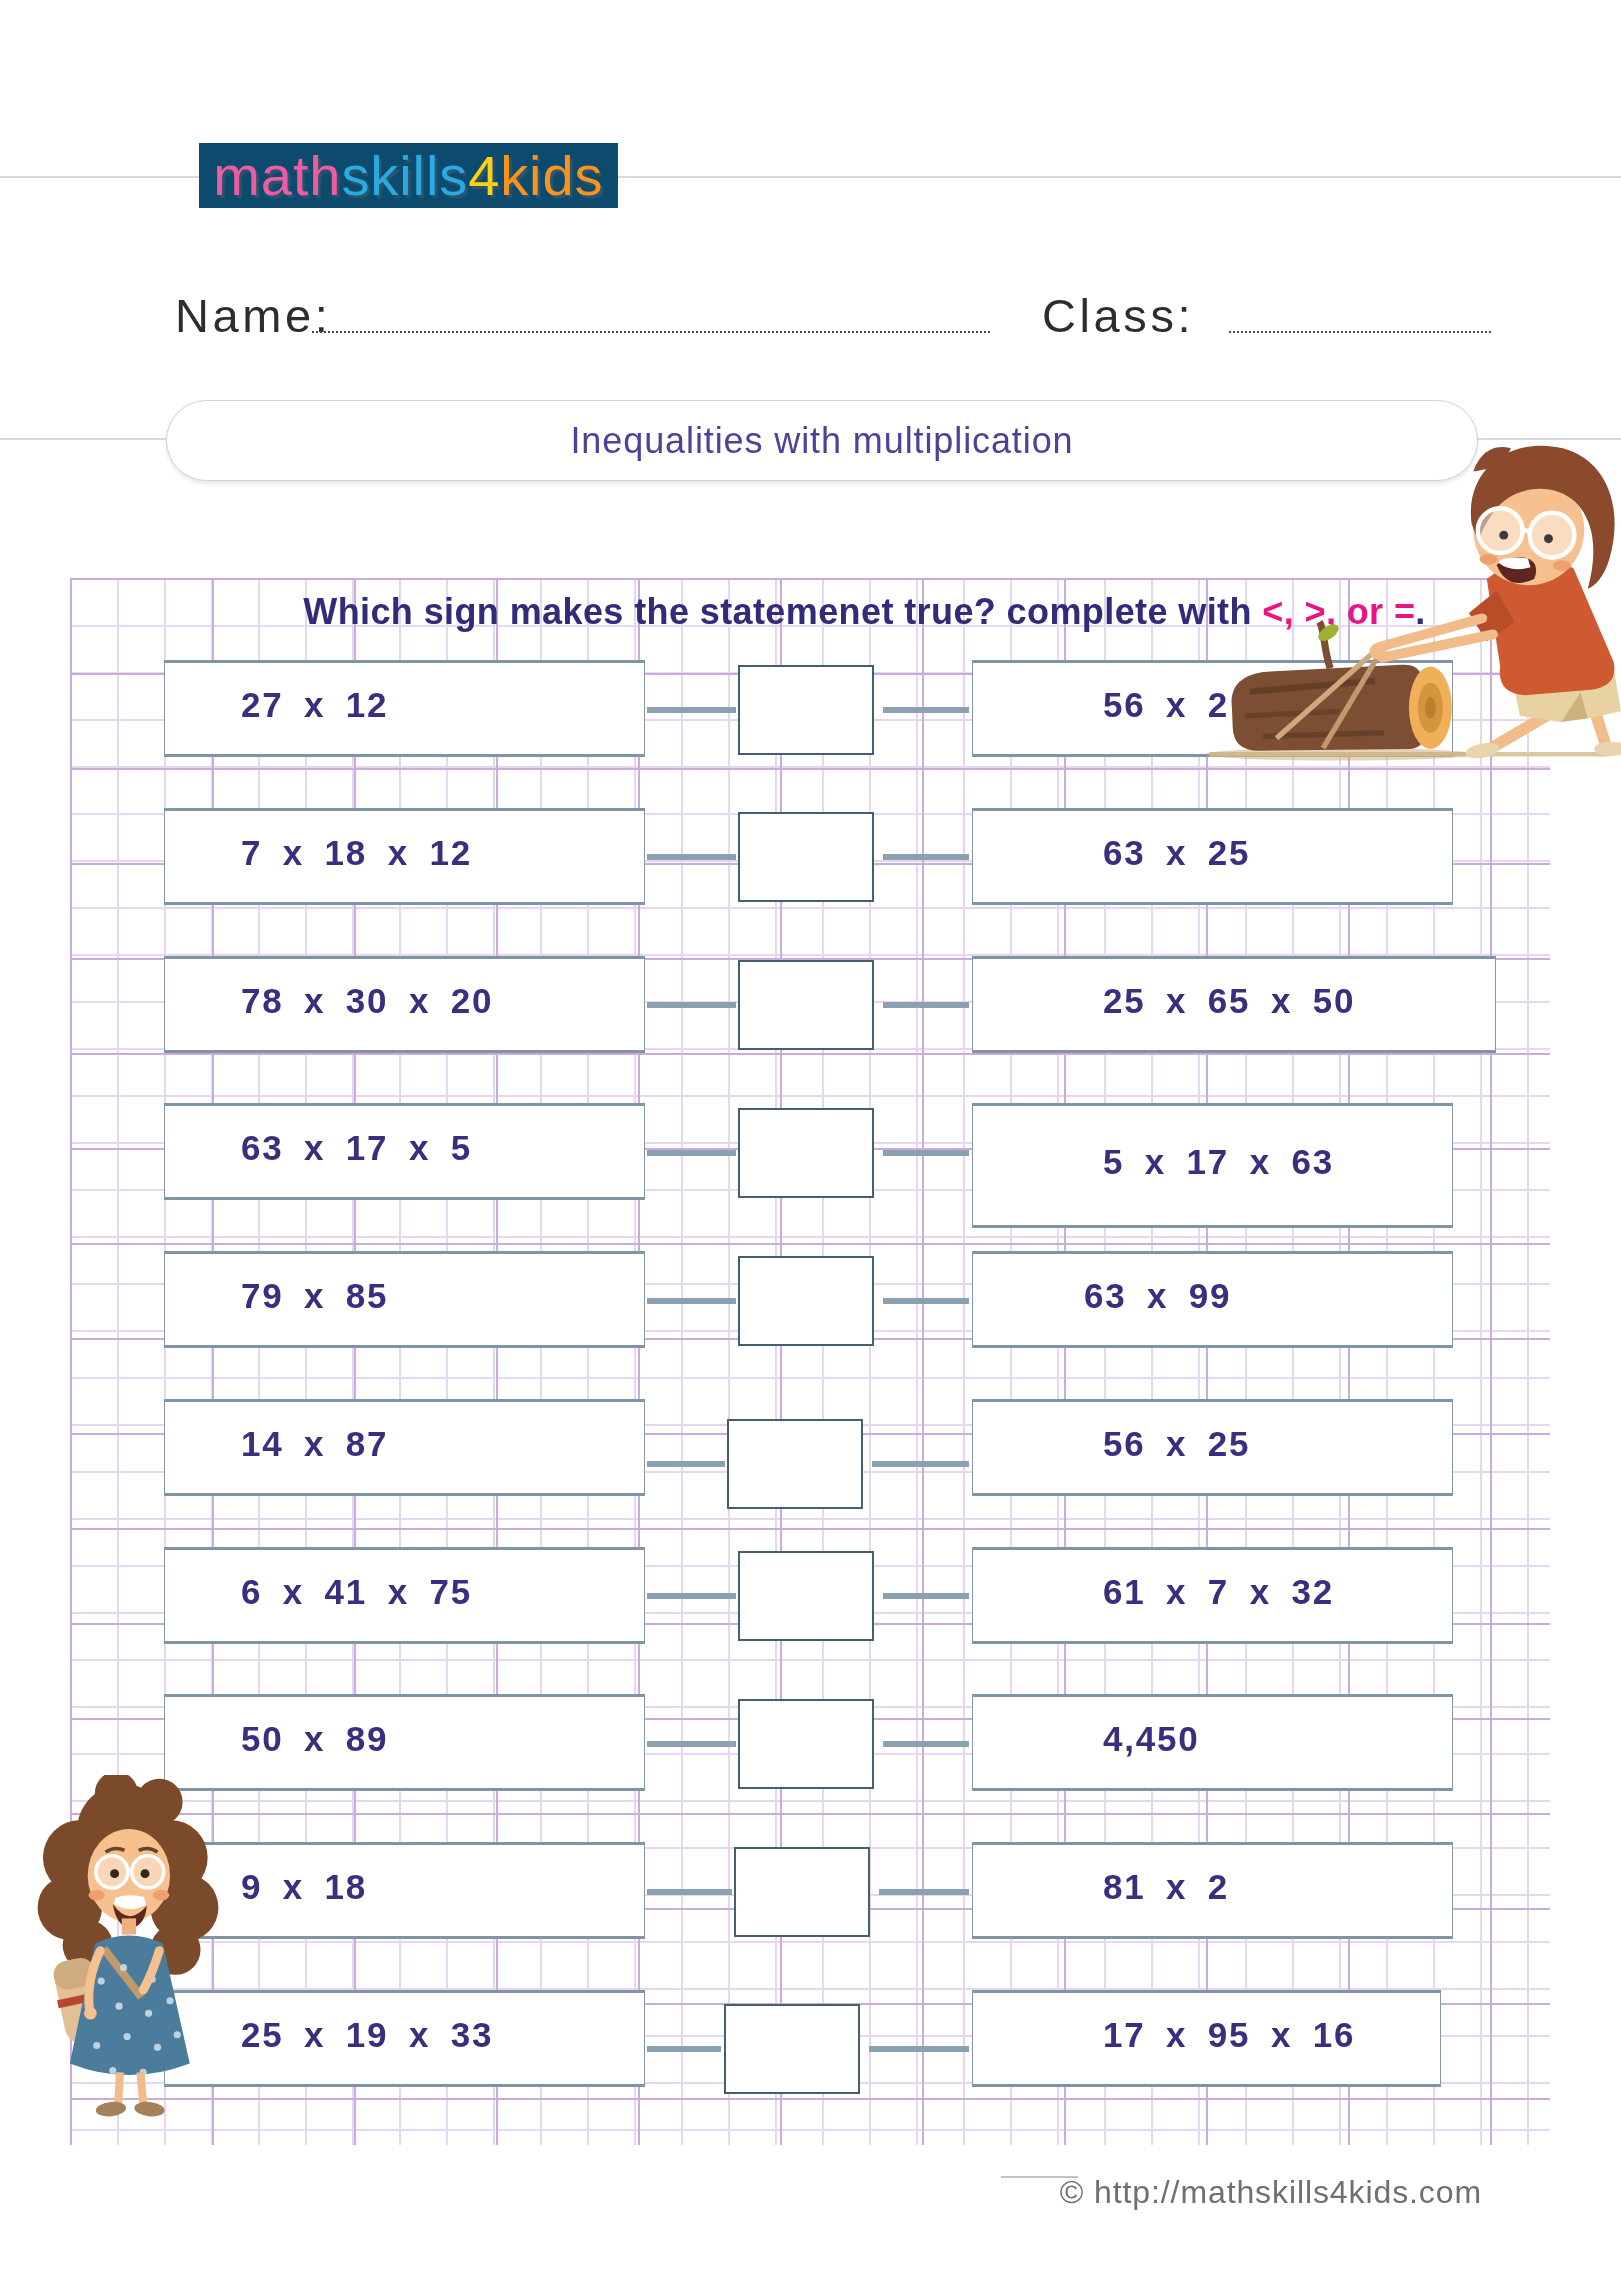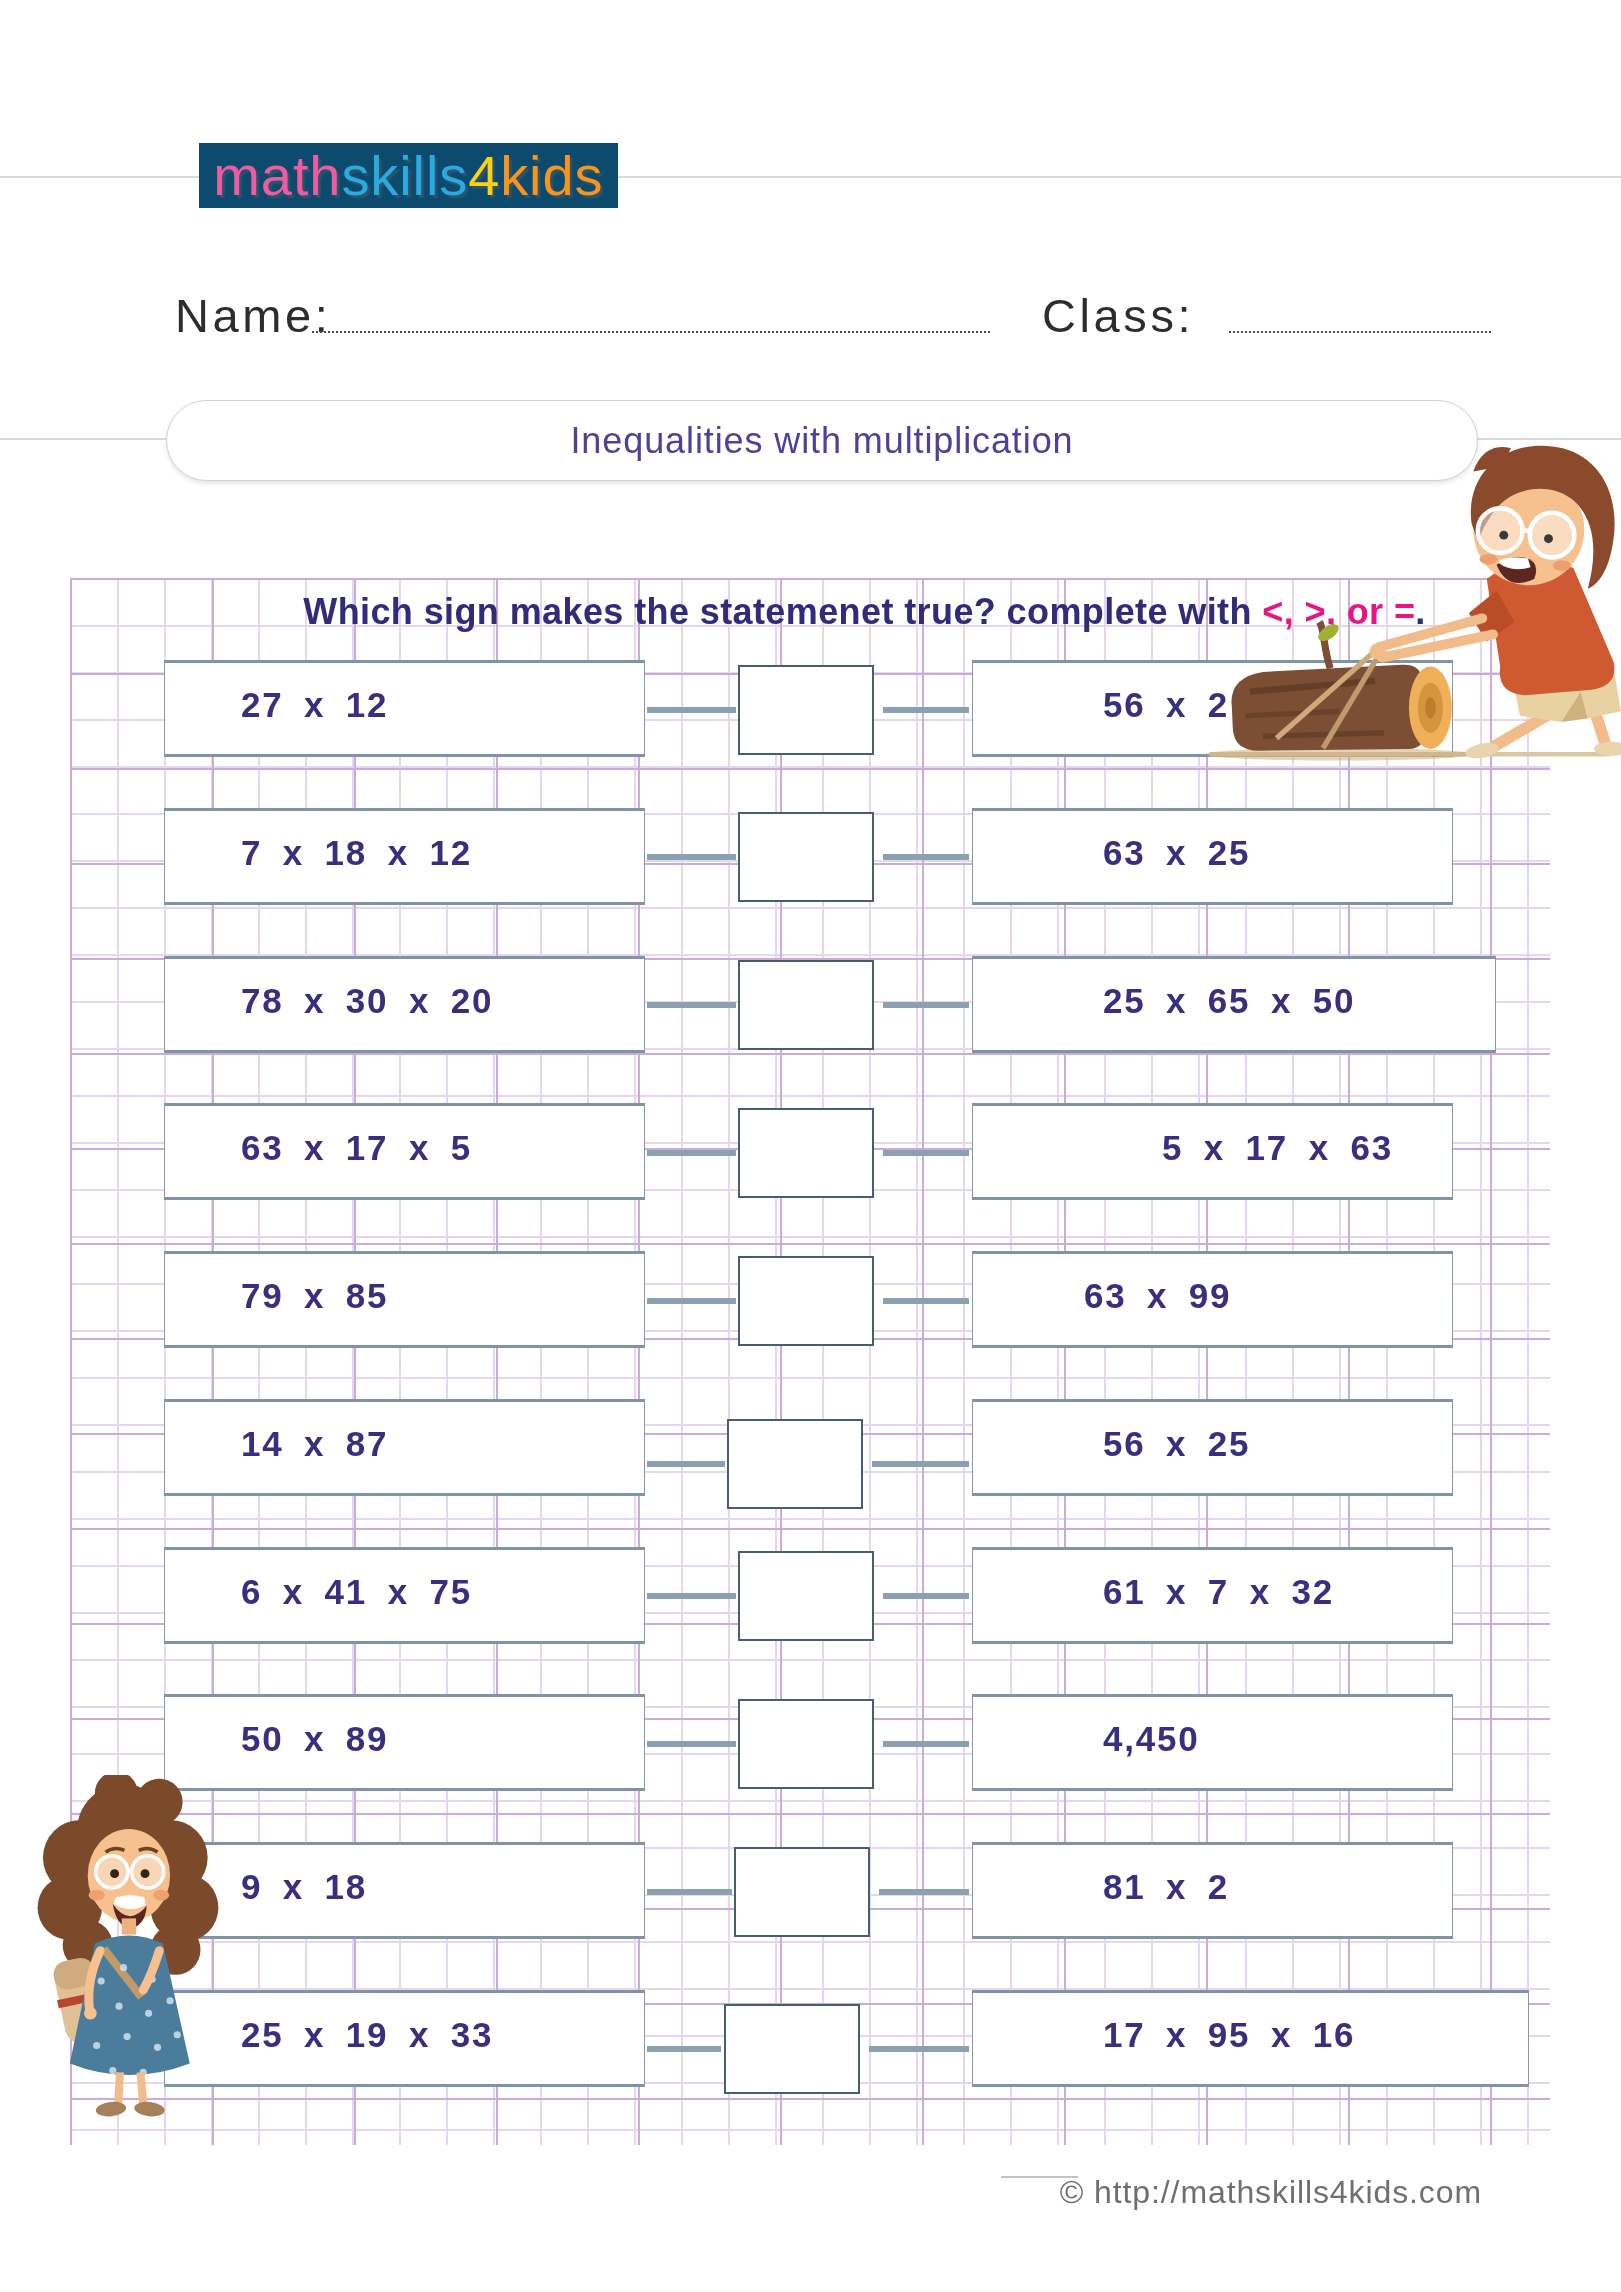--- a/index.html
+++ b/index.html
@@ -89,21 +89,21 @@
       <div class="conn" style="left: 883px; top: 1002px; width: 86px;"></div>
       <div class="sbox" style="left: 972px; top: 956px; width: 524px; height: 97px; padding-left: 130px;">
         <span class="expr">25 x 65 x 50</span>
       </div>
       <div class="sbox" style="left: 164px; top: 1103px; width: 481px; height: 97px; padding-left: 76px;">
         <span class="expr">63 x 17 x 5</span>
       </div>
       <div class="conn" style="left: 647px; top: 1150px; width: 89px;"></div>
       <div class="mbox" style="left: 738px; top: 1108px; width: 136px; height: 90px;"></div>
       <div class="conn" style="left: 883px; top: 1150px; width: 86px;"></div>
-      <div class="sbox" style="left: 972px; top: 1103px; width: 481px; height: 97px; padding-left: 130px; justify-content: center;">
+      <div class="sbox" style="left: 972px; top: 1103px; width: 481px; height: 125px; padding-left: 130px;">
         <span class="expr">5 x 17 x 63</span>
       </div>
       <div class="sbox" style="left: 164px; top: 1251px; width: 481px; height: 97px; padding-left: 76px;">
         <span class="expr">79 x 85</span>
       </div>
       <div class="conn" style="left: 647px; top: 1298px; width: 89px;"></div>
       <div class="mbox" style="left: 738px; top: 1256px; width: 136px; height: 90px;"></div>
       <div class="conn" style="left: 883px; top: 1298px; width: 86px;"></div>
       <div class="sbox" style="left: 972px; top: 1251px; width: 481px; height: 97px; padding-left: 111px;">
         <span class="expr">63 x 99</span>
@@ -143,21 +143,21 @@
       <div class="conn" style="left: 879px; top: 1889px; width: 90px;"></div>
       <div class="sbox" style="left: 972px; top: 1842px; width: 481px; height: 97px; padding-left: 130px;">
         <span class="expr">81 x 2</span>
       </div>
       <div class="sbox" style="left: 164px; top: 1990px; width: 481px; height: 97px; padding-left: 76px;">
         <span class="expr">25 x 19 x 33</span>
       </div>
       <div class="conn" style="left: 647px; top: 2046px; width: 74px;"></div>
       <div class="mbox" style="left: 724px; top: 2004px; width: 136px; height: 90px;"></div>
       <div class="conn" style="left: 869px; top: 2046px; width: 100px;"></div>
-      <div class="sbox" style="left: 972px; top: 1990px; width: 557px; height: 97px; padding-left: 130px;">
+      <div class="sbox" style="left: 972px; top: 1990px; width: 469px; height: 97px; padding-left: 130px;">
         <span class="expr">17 x 95 x 16</span>
       </div>
     </div>
 
   <svg class="char" style="left:1196px;top:443px;" width="425" height="322" viewBox="0 0 475 360">
     <path d="M15 348 H462" stroke="#d9c7a4" stroke-width="5" fill="none"></path>
     <ellipse cx="160" cy="348" rx="150" ry="7" fill="#c9a872" opacity="0.5"></ellipse>
 
     <g>
       <path d="M40 295 Q36 262 75 256 L230 248 Q250 247 252 262 L254 328 Q254 341 238 342 L70 344 Q42 344 41 318 Z" fill="#7c4e33"></path>

